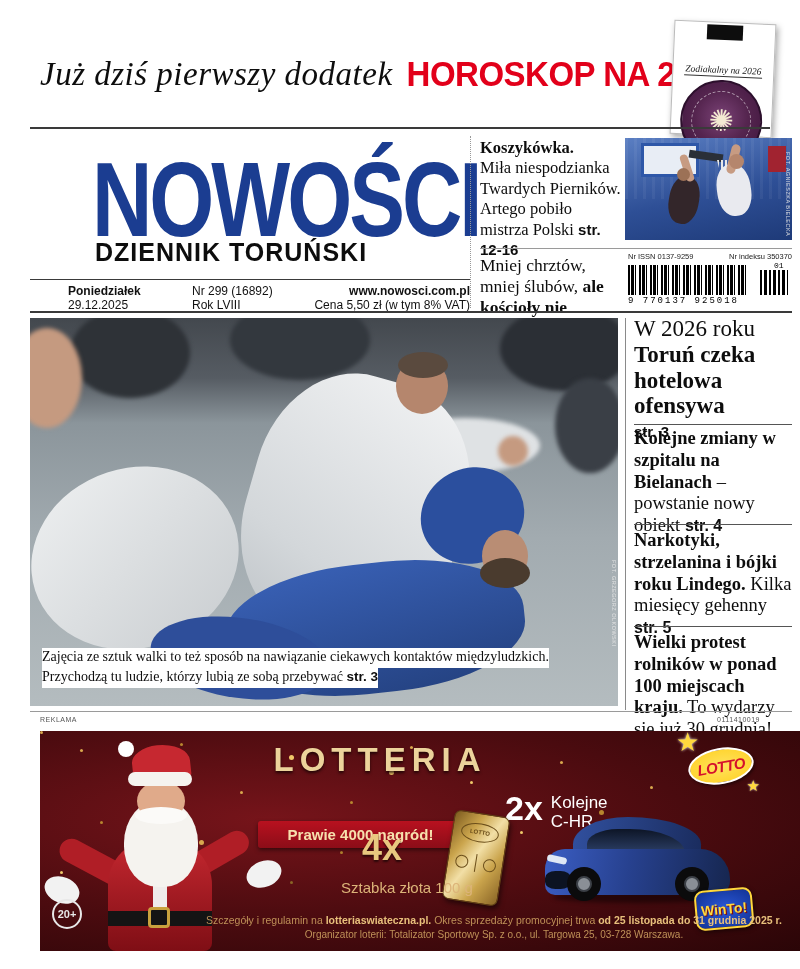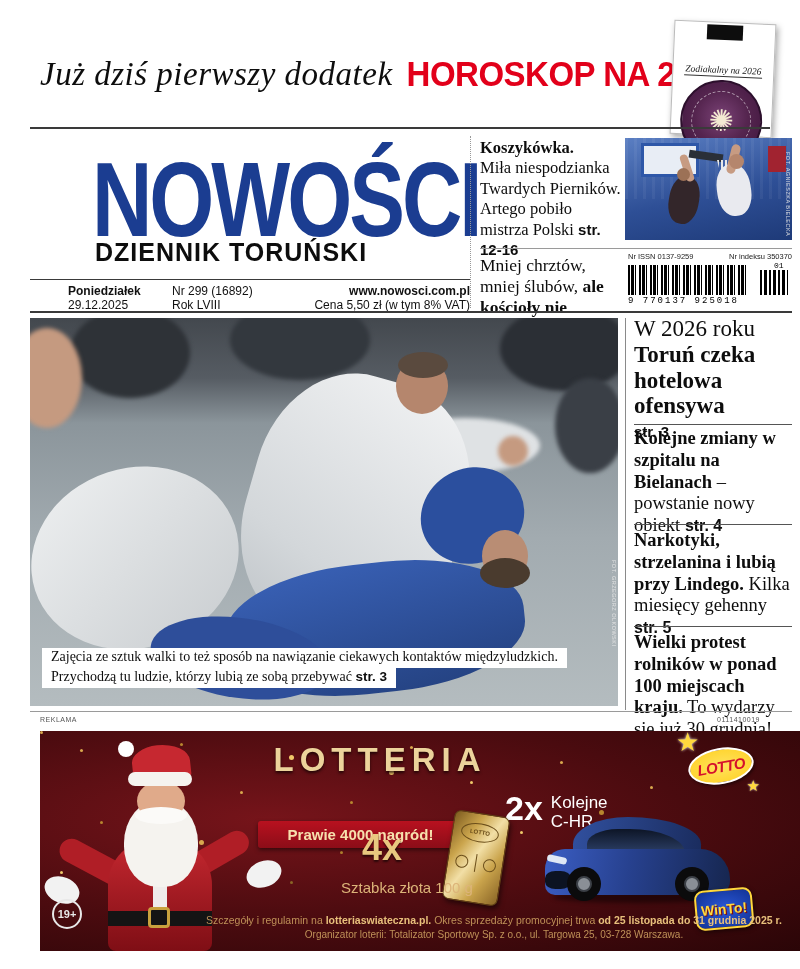--- a/index.html
+++ b/index.html
@@ -67,35 +67,35 @@
   .barcode-top{display:flex;justify-content:space-between;font-size:7.5px;color:#222;margin-bottom:3px;}
   .bc-main{position:absolute;left:0;top:13px;width:118px;height:30px;
            background:repeating-linear-gradient(90deg,#000 0 2px,#fff 2px 3px,#000 3px 6px,#fff 6px 7px,#000 7px 8px,#fff 8px 11px);}
   .bc-digits{position:absolute;left:0;top:44px;width:120px;font-family:"Liberation Mono",monospace;font-size:9px;letter-spacing:2px;color:#000;}
   .bc-addon{position:absolute;left:132px;top:18px;width:28px;height:25px;
             background:repeating-linear-gradient(90deg,#000 0 2px,#fff 2px 4px,#000 4px 7px,#fff 7px 9px);}
   .bc-addon-lbl{position:absolute;left:146px;top:9px;font-family:"Liberation Mono",monospace;font-size:8px;color:#000;text-align:right;}
 
   .dateline{position:absolute;left:30px;top:284px;width:440px;font-size:12px;line-height:1.2;color:#111;}
   .dateline .c1{position:absolute;left:2px;top:0;margin-left:36px;}
-  .dateline .c2{position:absolute;left:142px;top:0;}
+  .dateline .c2{position:absolute;left:162px;top:0;}
   .dateline .c3{position:absolute;right:0;top:0;text-align:right;}
   .dateline b{font-weight:700;}
 
   
   .main-photo{position:absolute;left:30px;top:318px;width:588px;height:388px;overflow:hidden;
               background:linear-gradient(180deg,#43484e 0px,#565c63 60px,#8b959b 105px,#a2abb0 220px,#b4bcbf 388px);}
   .blob{position:absolute;border-radius:50%;}
   .bg-fig{filter:blur(2px);}
   .headline{position:absolute;left:12px;top:14px;}
   .headline .hl{display:table;background:#fff;padding:1px 14px 7px 10px;
                 font-family:"Liberation Serif",serif;font-weight:700;font-size:46px;line-height:1.0;color:#0d0d0d;}
   .headline .hl+.hl{margin-top:0px;}
   .caption{position:absolute;left:12px;bottom:18px;}
-  .caption .cl{display:table;background:#fff;padding:1px 9px 3px;font-family:"Liberation Serif",serif;
+  .caption .cl{display:table;background:#fff;padding:1px 0 3px;font-family:"Liberation Serif",serif;
                font-size:14px;color:#0d0d0d;white-space:nowrap;}
   .caption .pg{font-family:"Liberation Sans",sans-serif;font-weight:700;font-size:13.5px;}
 
   
   .side-div{position:absolute;left:625px;top:318px;height:392px;border-left:1px solid #8a8a8a;}
   .side{position:absolute;left:634px;width:160px;font-family:"Liberation Serif",serif;color:#0d0d0d;}
   .side .pg{font-family:"Liberation Sans",sans-serif;font-weight:700;}
   .side-a{top:316px;font-size:23px;line-height:1.12;}
   .side-a b{font-weight:700;}
   .side-a .pg{display:block;font-size:15px;margin-top:5px;}
@@ -308,21 +308,21 @@
     <span class="pg">str. 3</span>
   </div>
   <div class="sgap" style="top:424px"></div>
 
   <div class="side side-b">
     <b>Kolejne zmiany w szpitalu na Bielanach</b><span> – powstanie nowy obiekt </span><b class="pg pg-inline">str. 4</b>
   </div>
   <div class="sgap" style="top:524px"></div>
 
   <div class="side side-c">
-    <b>Narkotyki, strzelanina i lubią przy Lindego.</b><span> Kilka miesięcy gehenny </span><b class="pg pg-inline">str. 5</b>
+    <b>Narkotyki, strzelanina i bójki roku Lindego.</b><span> Kilka miesięcy gehenny </span><b class="pg pg-inline">str. 5</b>
   </div>
   <div class="sgap" style="top:626px"></div>
 
   <div class="side side-d">
     <b>Wielki protest rolników w ponad 100 miejscach kraju.</b><span> To wydarzy się już 30 grudnia! </span><b class="pg pg-inline">str. 8</b>
   </div>
 
   <div class="rule rule-light" style="left:30px;top:711px;width:762px"></div>
   <div class="rek-label">REKLAMA</div>
   <div class="rek-code">0111410019</div>
@@ -387,21 +387,21 @@
         <div class="ic"></div>
         <div class="sep"></div>
         <div class="ic"></div>
       </div>
     </div>
 
     <div class="prize-gold-qty">4x</div>
     <div class="prize-gold-name">Sztabka złota 100 g</div>
 
     <div class="winto">WinTo!</div>
-    <div class="age">19+</div>
+    <div class="age">20+</div>
 
     <div class="fineprint">
       <div class="l1">
         <span>Szczegóły i regulamin na </span><b>lotteriaswiateczna.pl.</b><span> Okres sprzedaży promocyjnej trwa </span><b>od 25 listopada do 31 grudnia 2025 r.</b>
       </div>
       <div class="l2">Organizator loterii: Totalizator Sportowy Sp. z o.o., ul. Targowa 25, 03-728 Warszawa.</div>
     </div>
   </div>
 
 </div>

